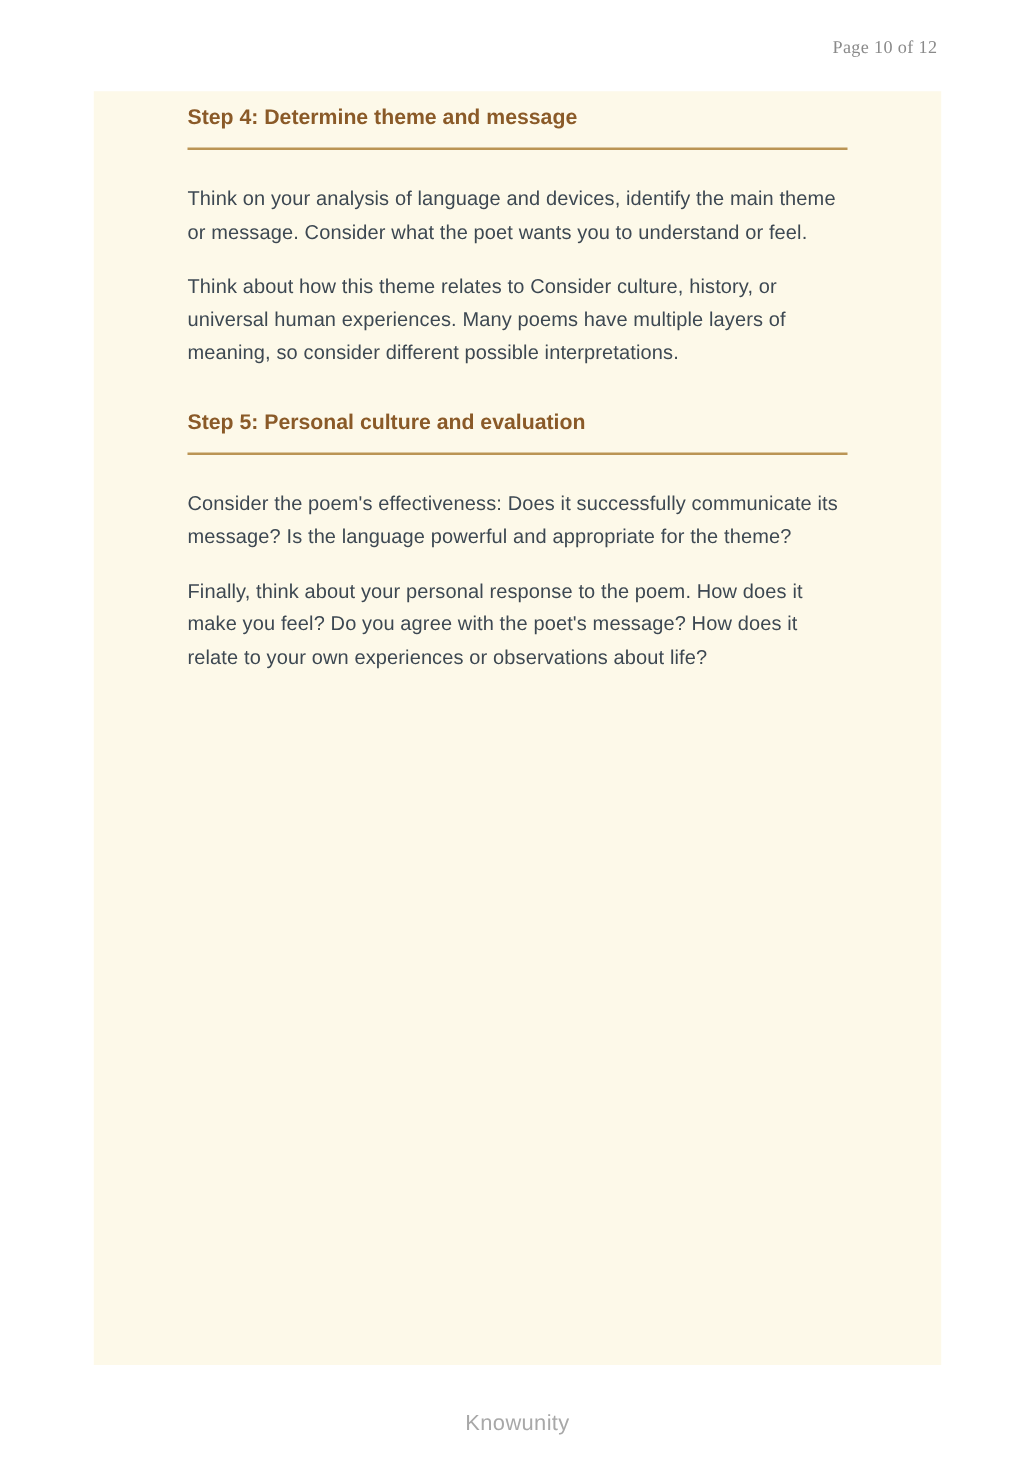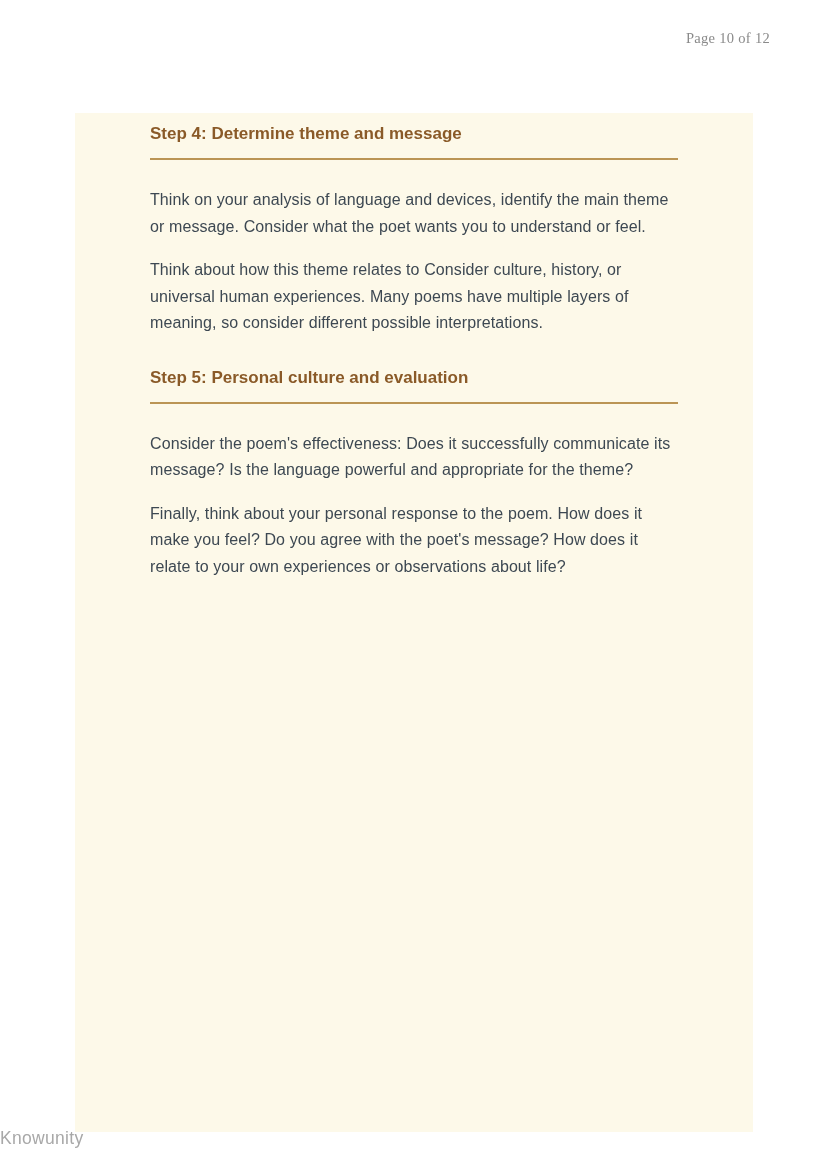--- a/index.html
+++ b/index.html
@@ -12,35 +12,34 @@
   .page {
     position: relative;
     width: 828px;
     height: 1171px;
     background: #ffffff;
     overflow: hidden;
   }
   .page-number {
     position: absolute;
     top: 30px;
-    right: 58px;
+    right: 78px;
     font-family: "Liberation Serif", serif;
     font-size: 14.5px;
     color: #8a8a8a;
     letter-spacing: 0.3px;
   }
   .panel {
     position: absolute;
     left: 75px;
     top: 73px;
     width: 678px;
     height: 1019px;
     background: #fdf9e9;
     padding: 10px 75px 0 75px;
-    margin-top: 40px;
   }
   .step-heading {
     font-size: 17px;
     font-weight: bold;
     color: #8a5a28;
     line-height: 22px;
     padding-bottom: 13px;
     border-bottom: 2px solid #bb9555;
     margin: 0 0 27px 0;
   }
@@ -52,21 +51,21 @@
     line-height: 26.5px;
     color: #3d4852;
     margin: 0 0 17px 0;
     letter-spacing: 0.1px;
   }
   .footer {
     position: absolute;
     left: 0;
     bottom: 22px;
     width: 828px;
-    text-align: left;
+    text-align: center;
   }
   .footer span {
     font-size: 17.5px;
     color: #a8a8a8;
     letter-spacing: 0.3px;
   }
 </style>
 </head>
 <body>
 

